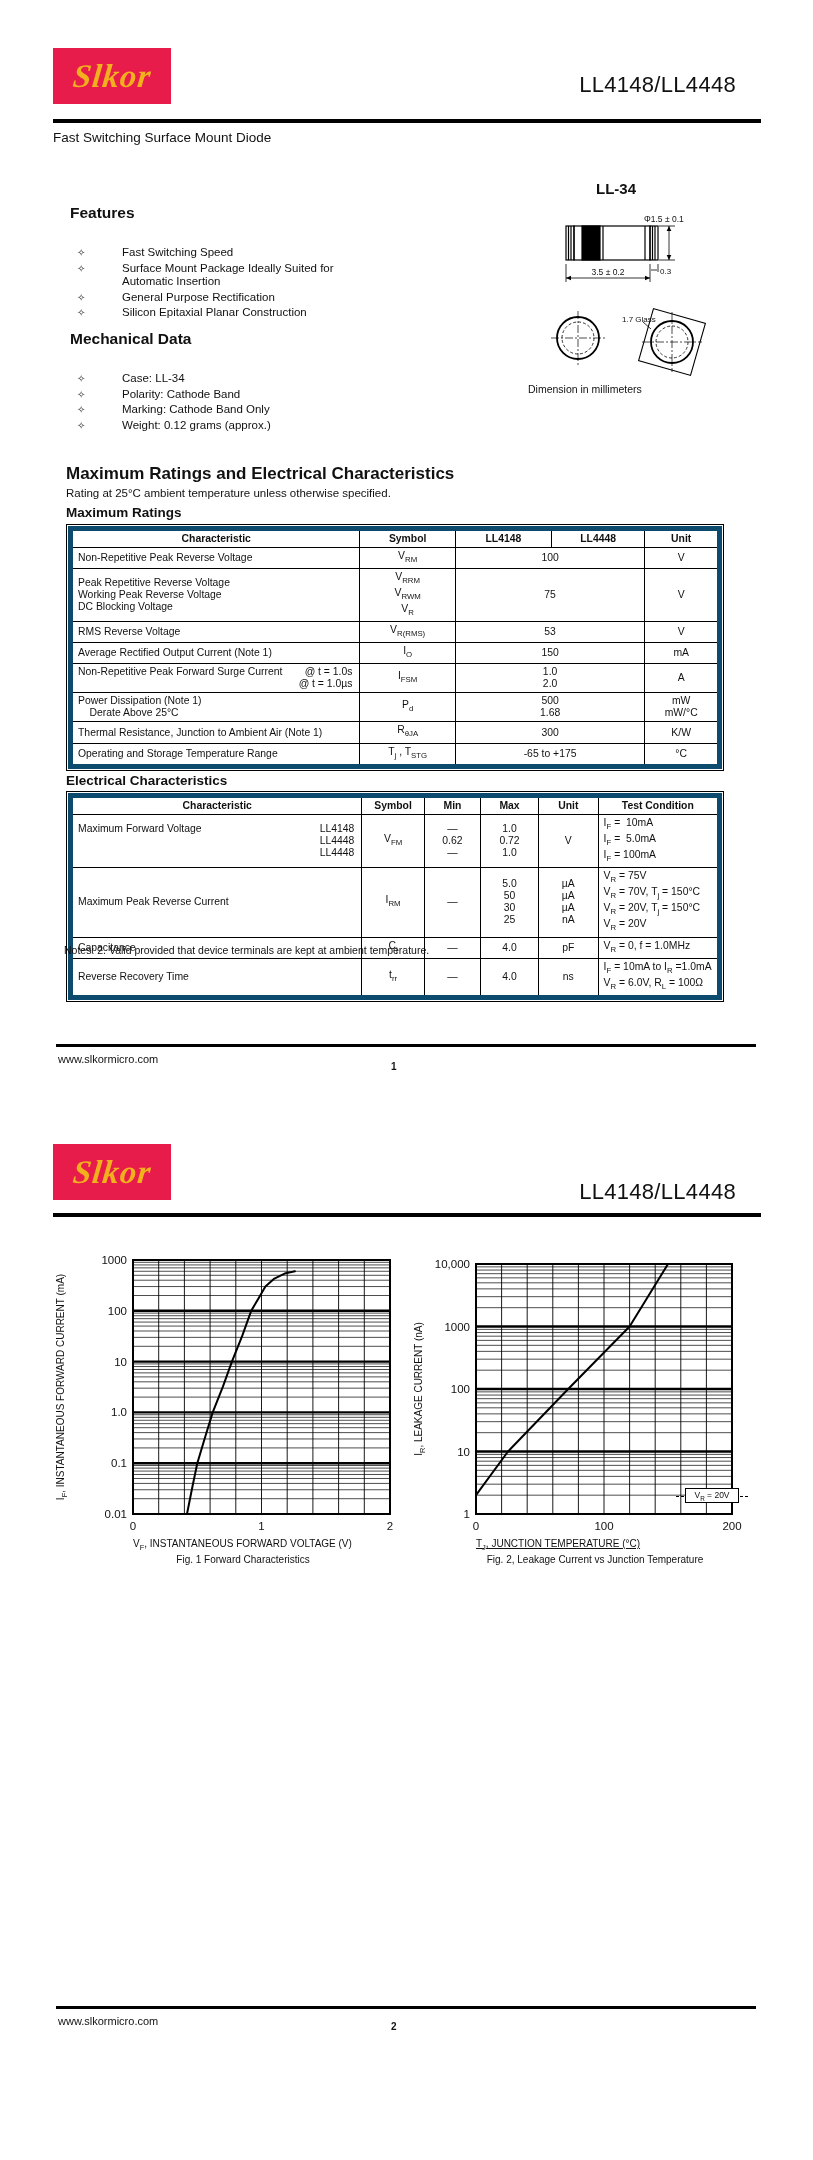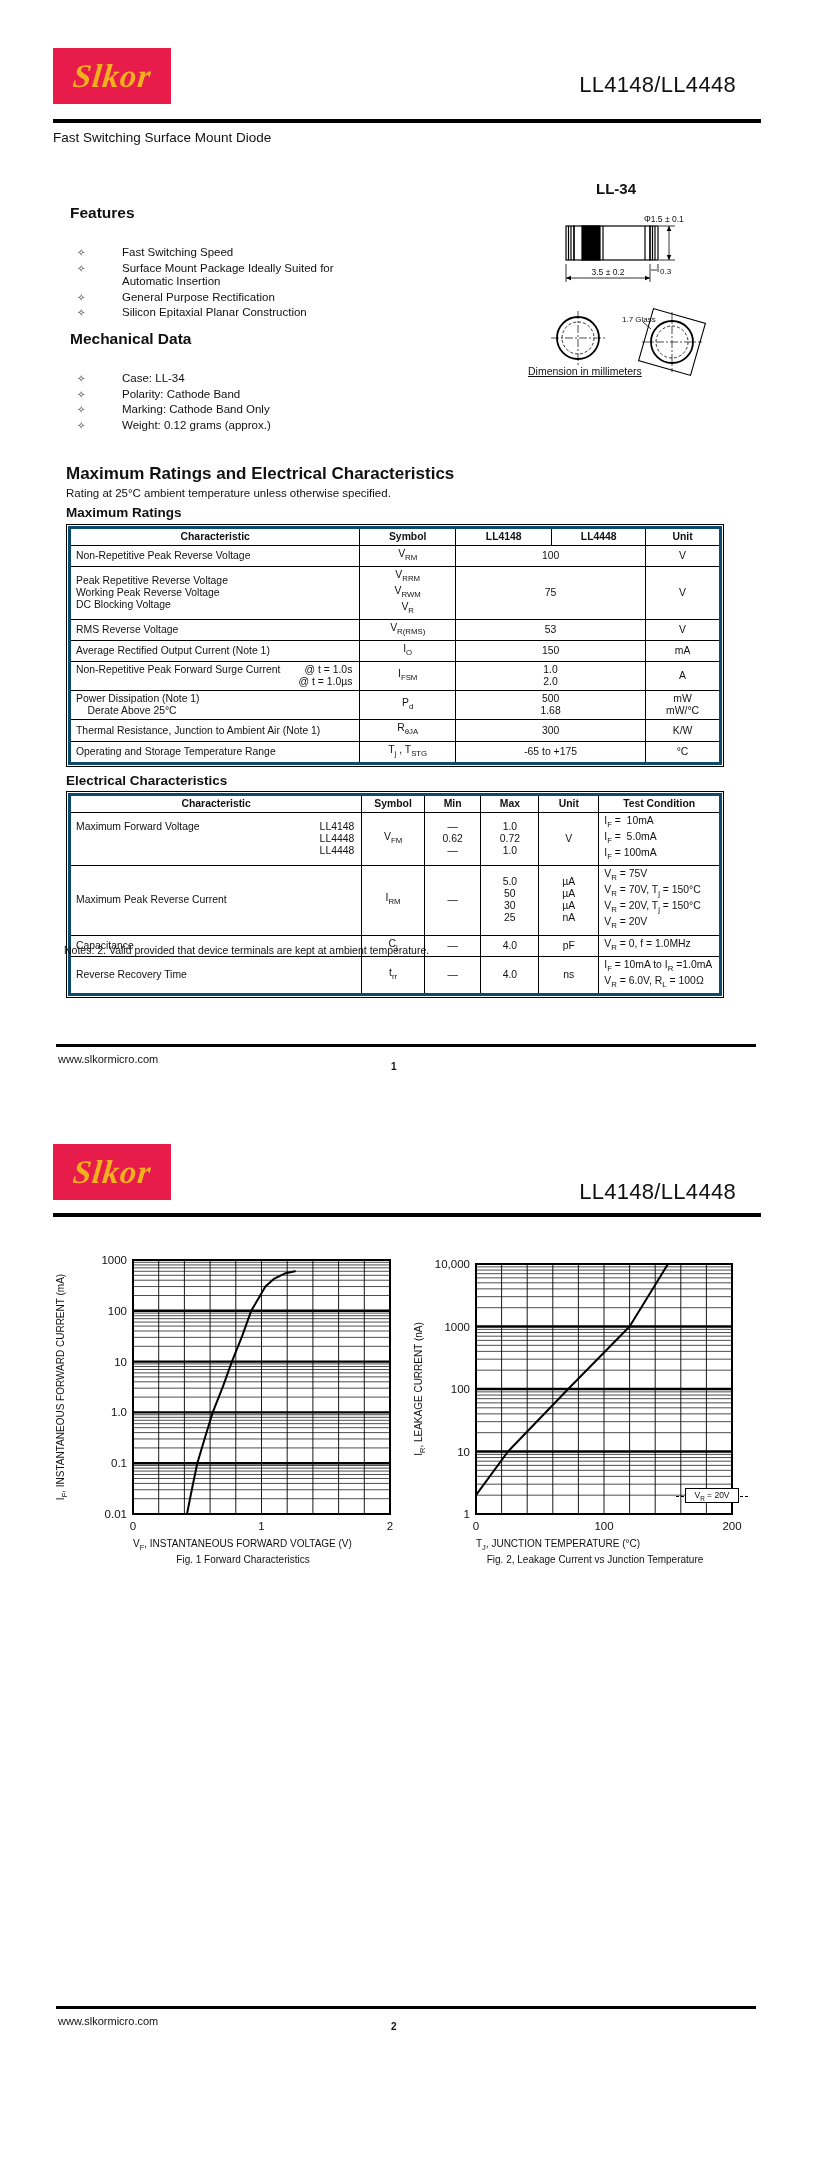--- a/index.html
+++ b/index.html
@@ -17,21 +17,21 @@
   .h-big{font-size:17px;font-weight:bold;}
   .h-med{font-size:15.5px;font-weight:bold;}
   .h-sub{font-size:13.5px;font-weight:bold;}
   .plain{font-size:11.5px;}
   .bullet-list{width:320px;}
   .bullet-item{display:flex;font-size:11.5px;line-height:13.5px;margin-bottom:2px;}
   .diamond{width:45px;flex:0 0 45px;padding-left:5px;font-size:10px;color:#333;}
   .bullet-text{width:250px;}
   
   .tblwrap{border:1px solid #000;padding:1px;background:#fff;}
-  table{width:100%;border-collapse:collapse;border:3px solid #0c4a6e;}
+  table{width:100%;border-collapse:collapse;border:5px solid #0c4a6e;}
   th,td{border:1px solid #000;font-size:10.4px;line-height:12px;padding:2px 5px;vertical-align:middle;}
   th{font-weight:bold;text-align:center;}
   td.vc{text-align:center;}
   td.tc{text-align:left;}
   .flexcell{display:flex;justify-content:space-between;align-items:flex-start;}
   .flexcell .cr{text-align:right;padding-right:2px;}
   sub{font-size:75%;}
   .notes{font-size:10.5px;}
   .footer-rule{height:3px;background:#000;}
   .site{font-size:11px;}
@@ -142,21 +142,21 @@
       <line x1="124" y1="100" x2="124" y2="160" stroke-width="0.7" stroke-dasharray="8 2 2 2"></line>
       <line x1="95" y1="110" x2="103" y2="117" stroke-width="0.8"></line>
     </g>
     <g font-family="Liberation Sans, sans-serif" fill="#111">
       <text x="96" y="10" font-size="8.5">Φ1.5 ± 0.1</text>
       <text x="60" y="62.5" font-size="8.5" text-anchor="middle">3.5 ± 0.2</text>
       <text x="112" y="62" font-size="8">0.3</text>
       <text x="74" y="110" font-size="8">1.7 Glass</text>
     </g>
   </svg>
-  <div class="abs dim-note" style="left:528px;top:365px;text-decoration:underline;">Dimension in millimeters</div>
+  <div class="abs dim-note" style="left:528px;top:383px;">Dimension in millimeters</div>
 
   <div class="abs h-big" style="left:66px;top:464px;">Maximum Ratings and Electrical Characteristics</div>
   <div class="abs plain" style="left:66px;top:487px;">Rating at 25°C ambient temperature unless otherwise specified.</div>
   <div class="abs h-sub" style="left:66px;top:505px;">Maximum Ratings</div>
 
   <div class="abs tblwrap" style="left:66px;top:524px;width:654px;">
     <table id="t1">
         <thead>
           <tr>
             <th style="width: 44.6%;">Characteristic</th>
@@ -560,20 +560,20 @@
         <text x="36" y="82.5" text-anchor="end" font-size="11.5" font-family="Liberation Sans, sans-serif" fill="#111">1000</text>
         <text x="36" y="145" text-anchor="end" font-size="11.5" font-family="Liberation Sans, sans-serif" fill="#111">100</text>
         <text x="36" y="207.5" text-anchor="end" font-size="11.5" font-family="Liberation Sans, sans-serif" fill="#111">10</text>
         <text x="36" y="270" text-anchor="end" font-size="11.5" font-family="Liberation Sans, sans-serif" fill="#111">1</text>
         <text x="42" y="282" text-anchor="middle" font-size="11.5" font-family="Liberation Sans, sans-serif" fill="#111">0</text>
         <text x="170" y="282" text-anchor="middle" font-size="11.5" font-family="Liberation Sans, sans-serif" fill="#111">100</text>
         <text x="298" y="282" text-anchor="middle" font-size="11.5" font-family="Liberation Sans, sans-serif" fill="#111">200</text>
         <path d="M42.0 247.2 L74.0 203.5 L134.2 141.0 L195.6 78.5 L234.0 16.0" fill="none" stroke="#000" stroke-width="2" stroke-linejoin="round" stroke-linecap="round"></path>
       </svg>
     <div class="annot" id="annot2" style="left:285px;top:240px;width:52px;height:13px;">V<sub>R</sub> = 20V</div>
-    <div class="xlabel" id="xlab2" style="left:76px;top:290px;width:256px;">T<sub>J</sub>, JUNCTION TEMPERATURE (°C)</div>
+    <div class="xlabel" id="xlab2" style="left:76px;top:290px;width:256px;text-decoration:underline;">T<sub>J</sub>, JUNCTION TEMPERATURE (°C)</div>
     <div class="caption" style="left:30px;top:306px;width:330px;">Fig. 2,  Leakage Current vs Junction Temperature</div>
   </div>
 
   <div class="abs footer-rule" style="left:56px;top:926px;width:700px;"></div>
   <div class="abs site" style="left:58px;top:935px;">www.slkormicro.com</div>
   <div class="abs pagenum" style="left:391px;top:941px;">2</div>
 </div>
 
 </body></html>

